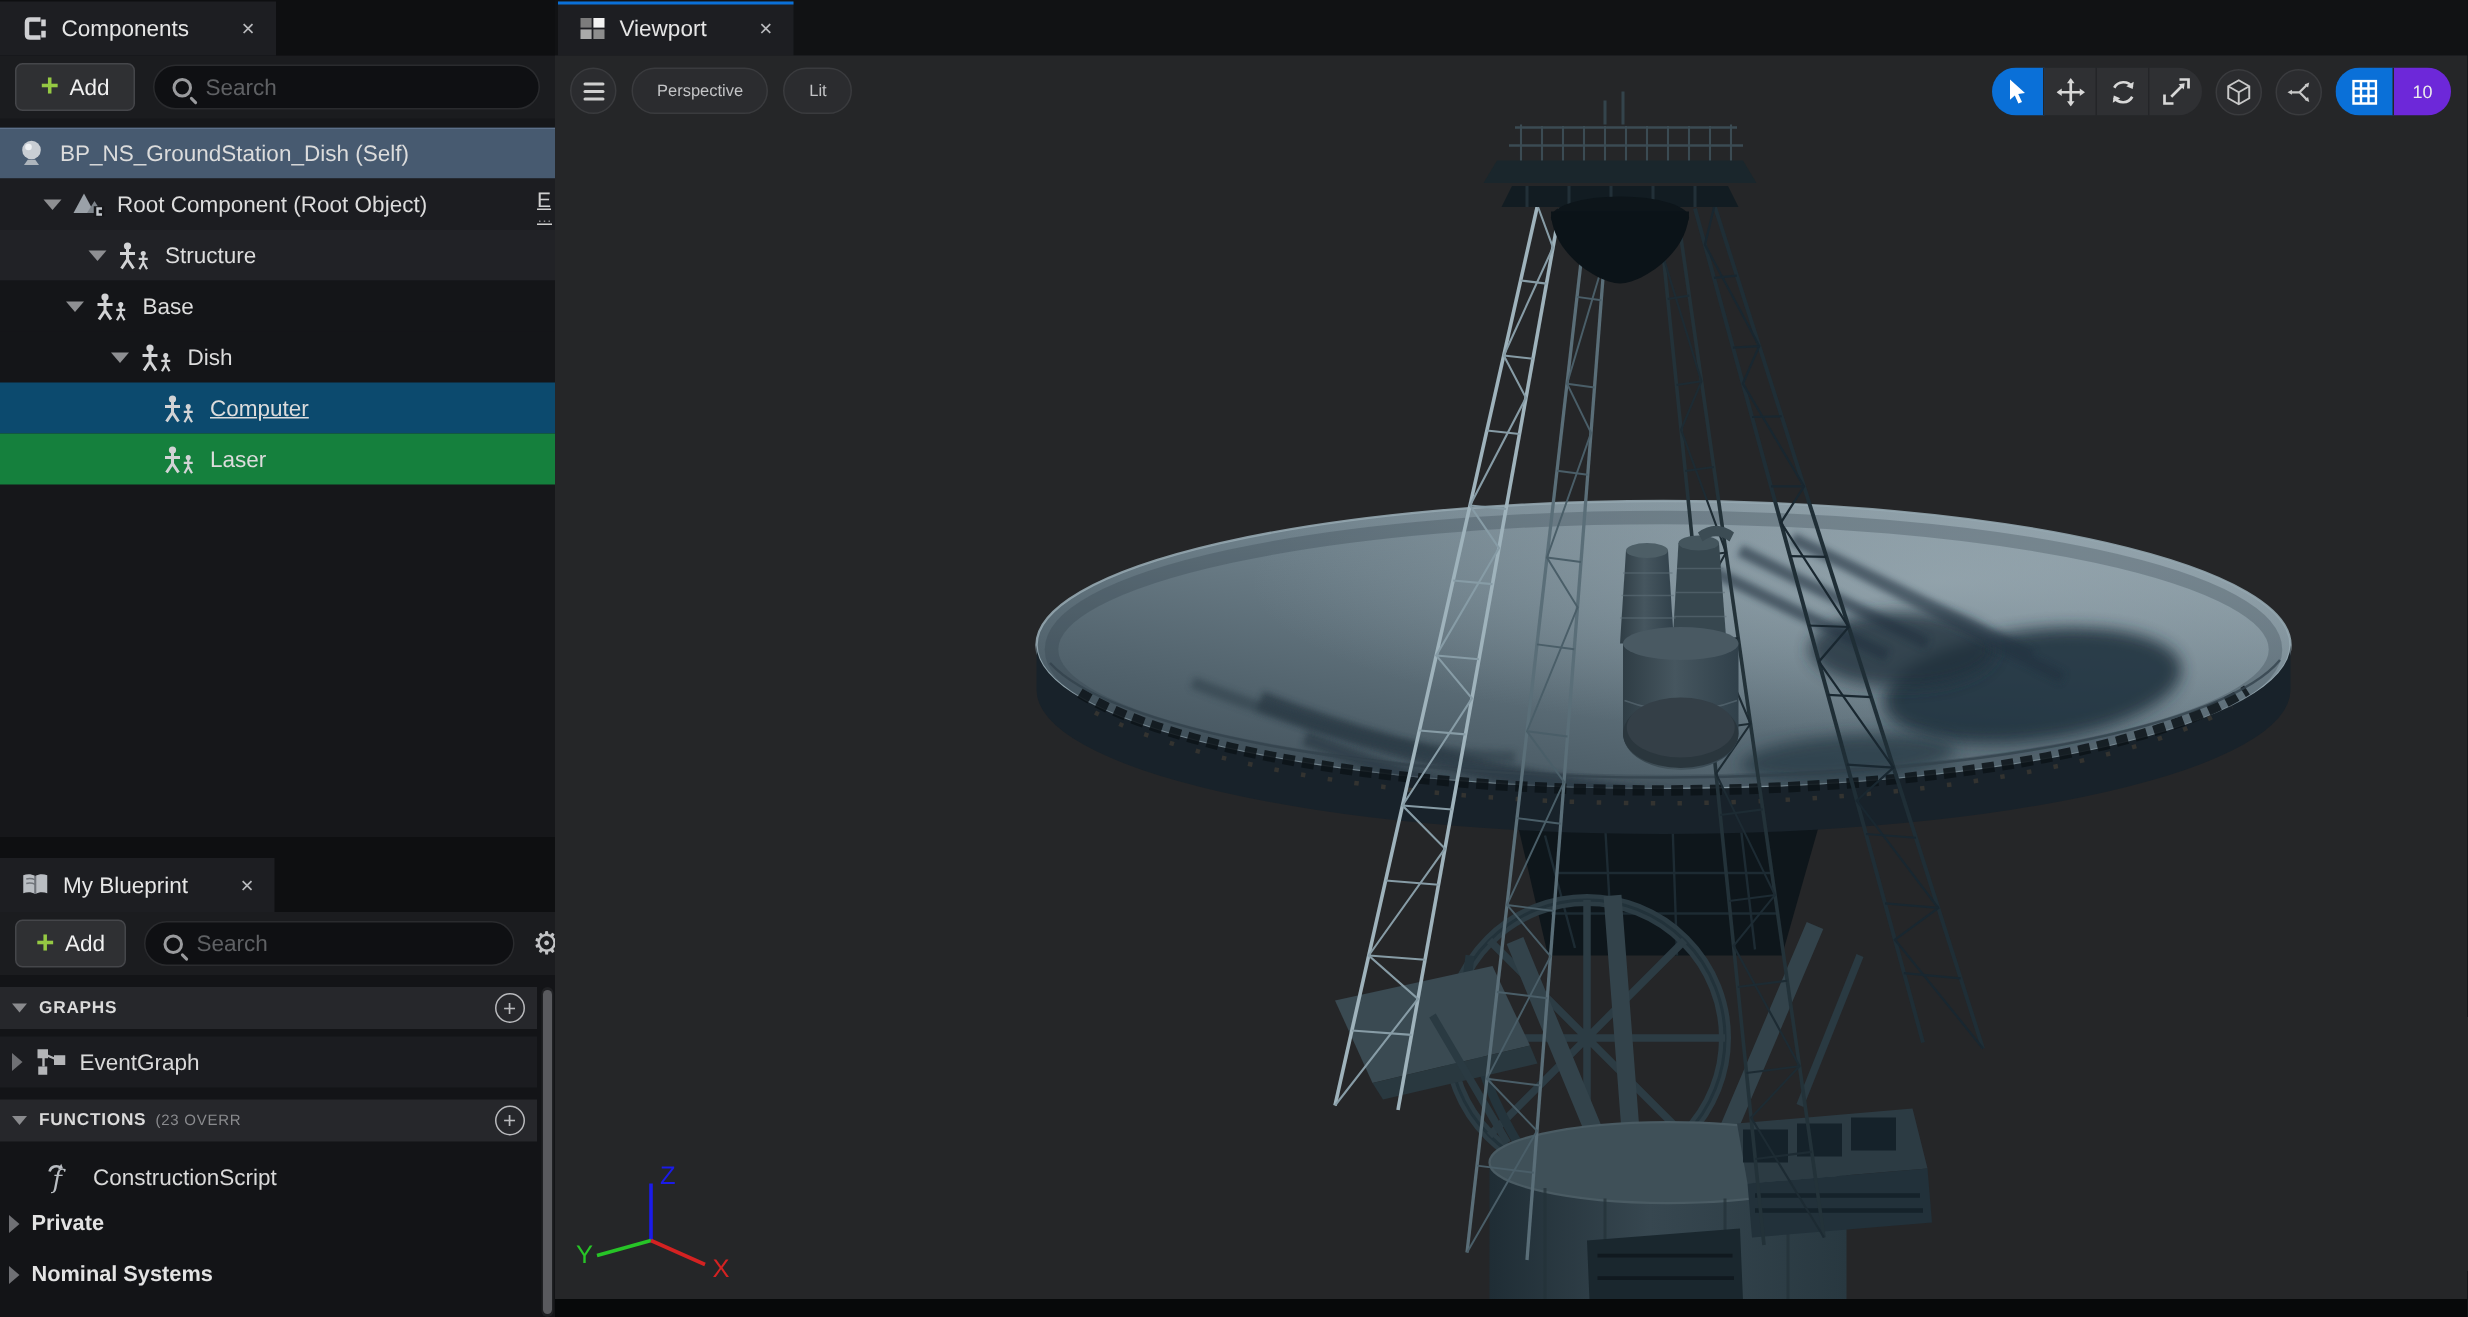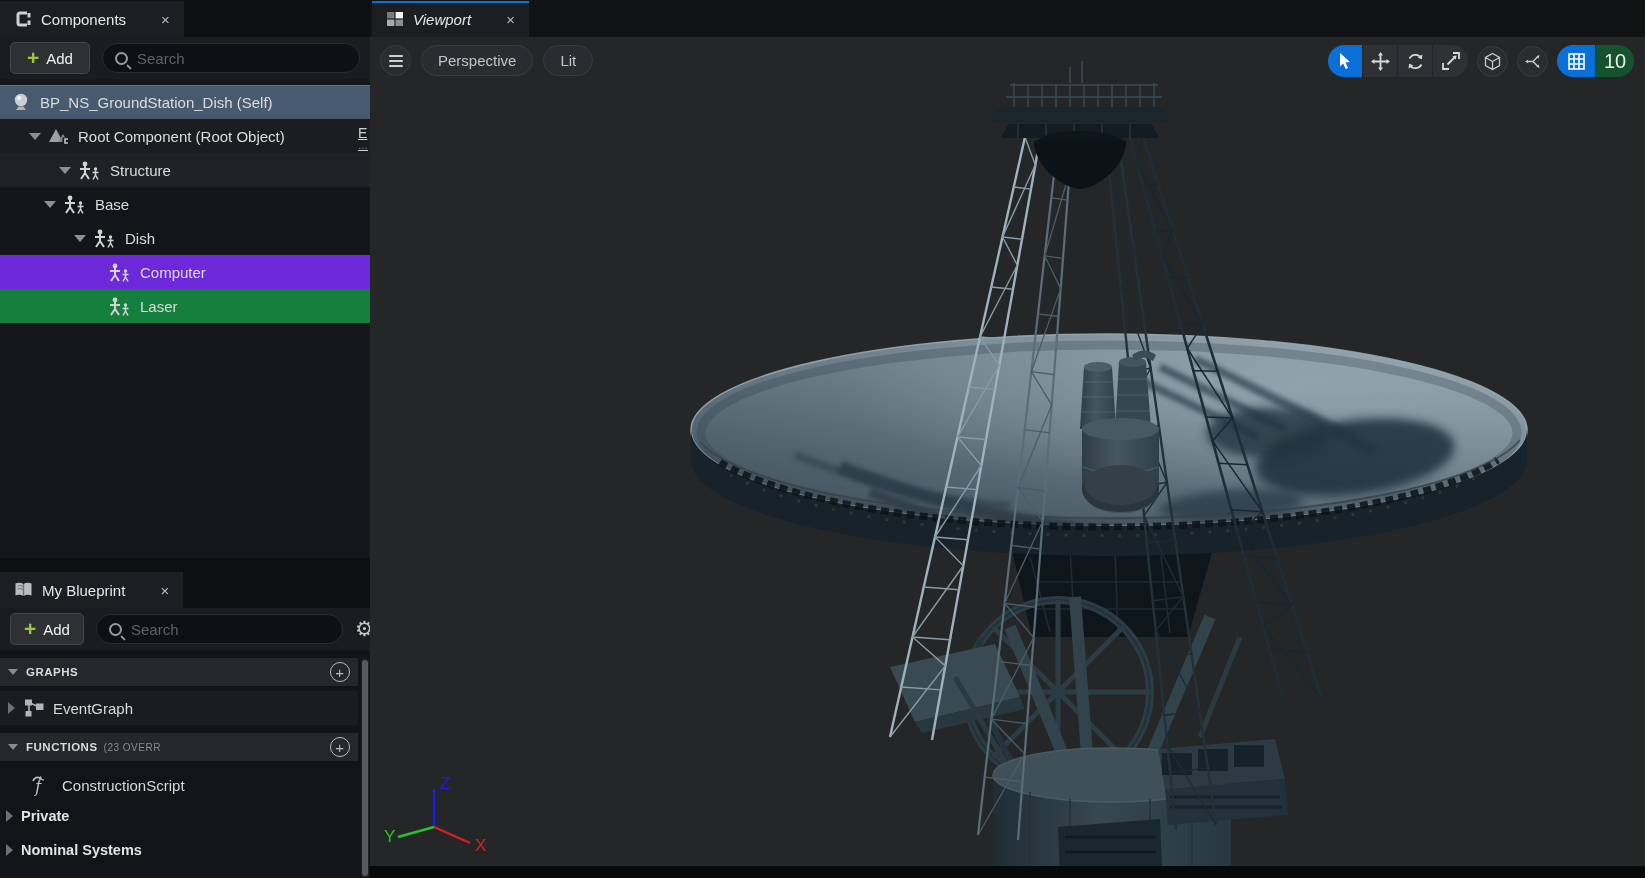--- a/index.html
+++ b/index.html
@@ -57,34 +57,34 @@
 
   .vscroll { position:absolute; right:1px; width:8px; border-radius:4px; background:#1f2023; }
   .vscroll .thumb { position:absolute; left:1px; right:1px; top:2px; bottom:2px; background:#595a5e; border-radius:3px; }
 
   
   #viewport { left:370px; top:0; width:1275px; height:878px; }
   #vp-tabbar { height:37px; background:#111214; position:relative; }
   #vp-scene { position:absolute; left:0; top:37px; width:1275px; height:841px; background:#252628; }
 
   .pill-btn { display:inline-flex; align-items:center; justify-content:center; height:31px; padding:0 16px;
-              background:#2b2c2f; border:1px solid #3a3b3e; border-radius:16px; color:#c3c4c6; font-size:15px; }
+              background:#2b2c2f; border:1px solid #3a3b3e; border-radius:16px; color:#c3c4c6; font-size:11px; }
   .circle-btn { width:31px; height:31px; border-radius:50%; background:#2b2c2f; border:1px solid #3a3b3e;
                 display:flex; align-items:center; justify-content:center; }
   .hamb { display:flex; flex-direction:column; gap:3px; }
   .hamb span { width:14px; height:2px; background:#cfcfcf; border-radius:1px; }
 
   #vp-topleft { left:10px; top:8px; display:flex; gap:10px; align-items:center; }
   #vp-topright { right:11px; top:8px; display:flex; gap:9px; align-items:center; }
   .tool-group { display:flex; height:32px; border-radius:16px; overflow:hidden; }
   .tool-btn { width:35px; height:32px; background:#2f3033; display:flex; align-items:center; justify-content:center;
               border-right:1px solid #242528; }
   .tool-btn:last-child { border-right:none; }
   .tool-btn.active { background:#0a70d8; }
-  .snap-value { width:38px; height:32px; background:#14532d; color:#ececec; font-size:20px;
+  .snap-value { width:38px; height:32px; background:#6d28d9; color:#ececec; font-size:12px;
                 display:flex; align-items:center; justify-content:center; }
 </style>
 </head>
 <body>
 
 <div id="stage">
 
   <div id="left-col" class="abs">
 
     <div>
@@ -182,21 +182,21 @@
               <circle cx="17.5" cy="8" r="1.7" stroke="none"></circle>
                   <g stroke-width="1.5">
                     <path d="M17.5 9.5 V14 M14.5 11.5 H20.5 M17.5 14 L15 18.5 M17.5 14 L20 18.5"></path>
                   </g>
             </g>
               </svg>
           </span>
           <span>Dish</span>
         </div>
 
-        <div class="trow" style="padding-left:108px; background:#6d28d9;">
+        <div class="trow" style="padding-left:108px; background:#0c4a6e;text-decoration:underline;">
           <span class="ticon">
             <svg width="24" height="19" viewBox="0 0 24 19">
                 <g stroke="#d2d3d5" stroke-width="2" fill="#d2d3d5">
               <circle cx="7" cy="3" r="2.4" stroke="none"></circle>
                   <path d="M7 5 V12 M2 8 H12 M7 12 L3 18 M7 12 L11 18"></path>
               <circle cx="17.5" cy="8" r="1.7" stroke="none"></circle>
                   <g stroke-width="1.5">
                     <path d="M17.5 9.5 V14 M14.5 11.5 H20.5 M17.5 14 L15 18.5 M17.5 14 L20 18.5"></path>
                   </g>
             </g>
@@ -293,21 +293,21 @@
       </div>
 
       <div class="vscroll" style="top:100px; bottom:0;">
         <div class="thumb"></div>
       </div>
     </div>
   </div>
 
   <div id="viewport" class="abs">
     <div id="vp-tabbar">
-      <div class="tab blue-top" style="margin-left:2px; margin-top:1px;font-style:italic;">
+      <div class="tab blue-top" style="margin-left:2px; margin-top:1px;">
         <svg width="18" height="16" viewBox="0 0 18 16">
           <rect x="1" y="1" width="7.4" height="6.4" fill="#7c7c7c"></rect>
           <rect x="9.6" y="1" width="7.4" height="6.4" fill="#f2f2f2"></rect>
           <rect x="1" y="8.6" width="7.4" height="6.4" fill="#aaaaaa"></rect>
           <rect x="9.6" y="8.6" width="7.4" height="6.4" fill="#8d8d8d"></rect>
         </svg>
         <span>Viewport</span>
         <span class="close">×</span>
       </div>
     </div>

